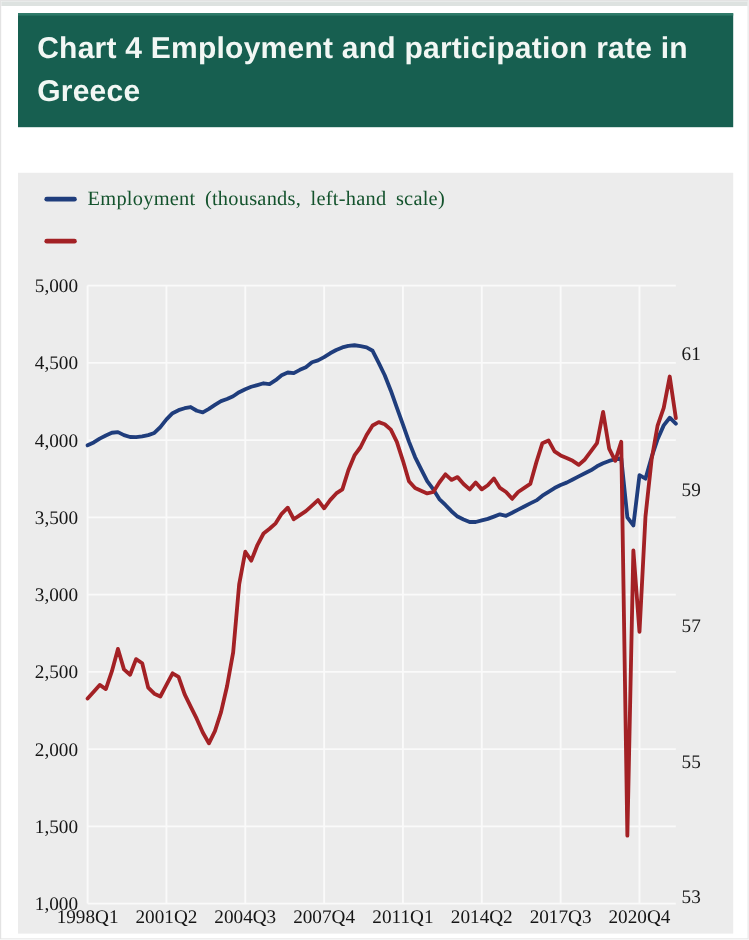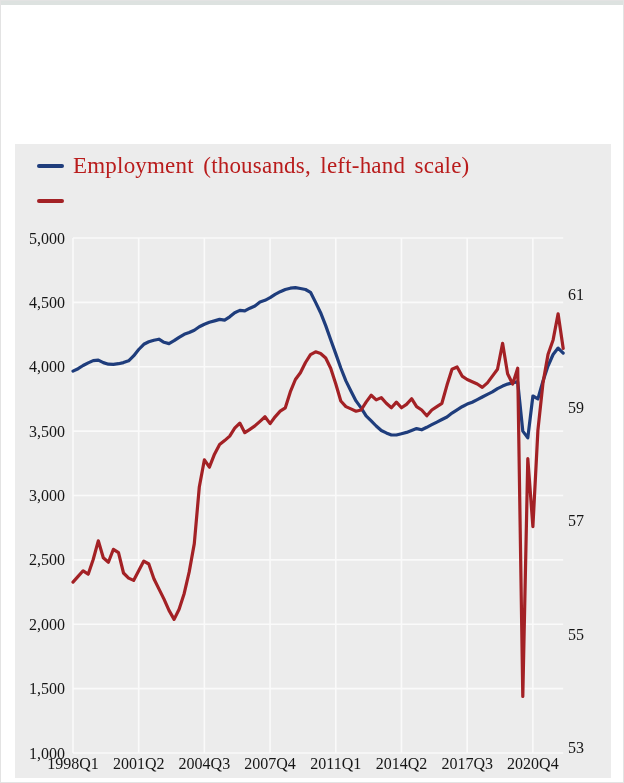--- a/index.html
+++ b/index.html
@@ -21,34 +21,37 @@
     font-weight:bold;font-size:25px;line-height:36px;letter-spacing:0.2px;
   }
   .panel{
     position:absolute;left:14px;top:143px;width:596px;height:634px;
     background:#ececec;
   }
   .legend{position:absolute;left:36px;top:152px;width:520px;}
   .legend-row{display:flex;align-items:center;height:26px;margin-bottom:9px;}
   .legend-swatch{width:27px;height:4px;border-radius:2px;margin-right:9px;flex:0 0 auto;}
   .legend-label{
-    font-family:"Liberation Serif", serif;font-size:23px;color:#b91c1c;
+    font-family:"Liberation Serif", serif;font-size:17px;color:#14532d;
     word-spacing:3.5px;letter-spacing:0.2px;white-space:nowrap;
   }
   svg.chart{position:absolute;left:0;top:0;width:624px;height:783px;}
   svg.chart text{
     font-family:"Liberation Serif", serif;font-size:16px;fill:#161616;
   }
 </style>
 </head>
 <body>
 
 <div class="page">
   <div class="top-strip"></div>
 
+  <div class="banner">
+    <div class="banner-title">Chart 4 Employment and participation rate in Greece</div>
+  </div>
 
   <div class="panel"></div>
 
   <div class="legend" id="legend">
       <div class="legend-row">
         <span class="legend-swatch" style="background: rgb(31, 61, 124);"></span>
         <span class="legend-label">Employment (thousands, left-hand scale)</span>
       </div>
       <div class="legend-row">
         <span class="legend-swatch" style="background: rgb(163, 33, 37);"></span>

